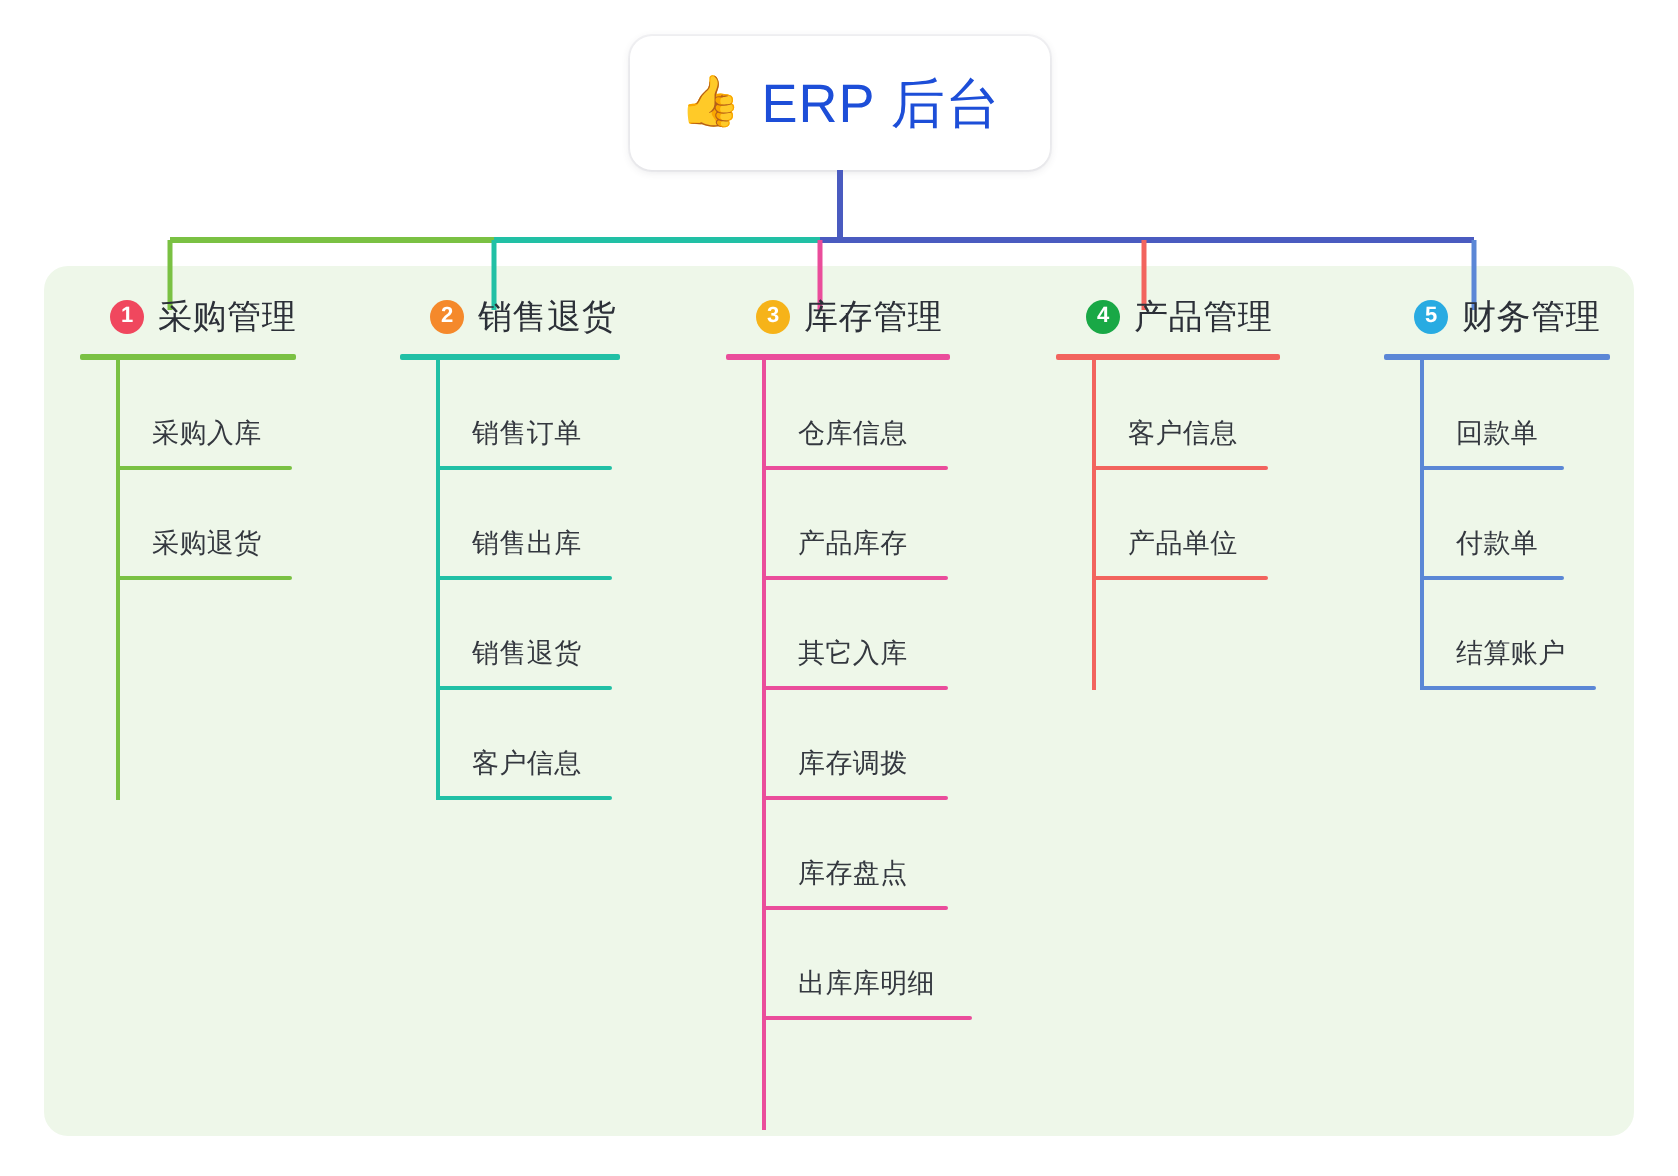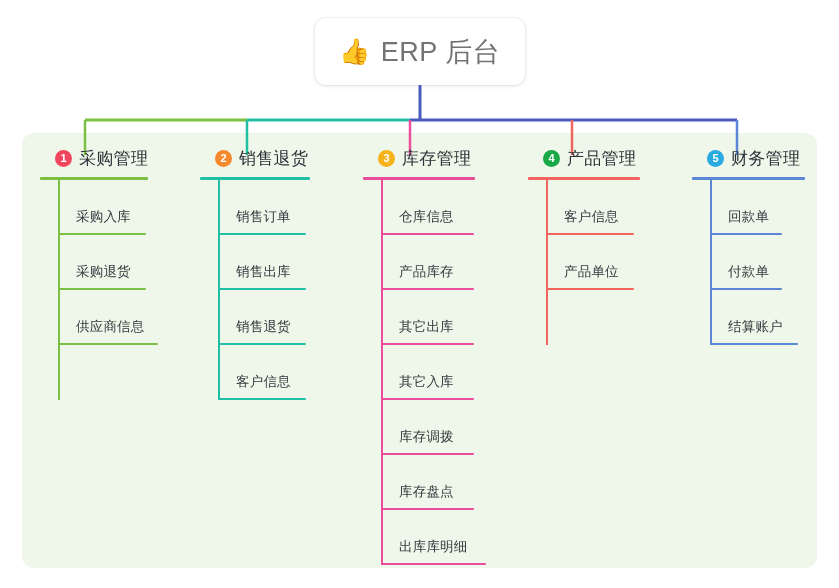--- a/index.html
+++ b/index.html
@@ -43,21 +43,21 @@
     align-items: center;
     gap: 10px;
   }
   #root-node .thumb {
     font-size: 25px;
     line-height: 1;
     color: #f2b233;
   }
   #root-node .root-title {
     font-size: 27px;
-    color: #737373;
+    color: #1d4ed8;
     letter-spacing: 0.5px;
     white-space: nowrap;
   }
 
   
   #panel {
     position: absolute;
     left: 22px;
     top: 133px;
     width: 795px;
@@ -178,24 +178,20 @@
         <div class="items">
           <div class="spine" style="background: rgb(122, 193, 67); height: 220px;"></div>
           <div class="item">
             <span class="item-label">采购入库</span>
             <div class="item-rule" style="width: 88px; background: rgb(122, 193, 67);"></div>
           </div>
           <div class="item">
             <span class="item-label">采购退货</span>
             <div class="item-rule" style="width: 88px; background: rgb(122, 193, 67);"></div>
           </div>
-          <div class="item">
-            <span class="item-label">供应商信息</span>
-            <div class="item-rule" style="width: 100px; background: rgb(122, 193, 67);"></div>
-          </div>
         </div>
       </div>
       <div class="column" style="left: 200px;">
         <div class="col-head">
           <span class="badge" style="background: rgb(245, 137, 43);">2</span>
           <span class="col-title">销售退货</span>
         </div>
         <div class="head-rule" style="width: 110px; background: rgb(33, 192, 165);"></div>
         <div class="items">
           <div class="spine" style="background: rgb(33, 192, 165); height: 220px;"></div>
@@ -227,24 +223,20 @@
           <div class="spine" style="background: rgb(234, 77, 155); height: 385px;"></div>
           <div class="item">
             <span class="item-label">仓库信息</span>
             <div class="item-rule" style="width: 93px; background: rgb(234, 77, 155);"></div>
           </div>
           <div class="item">
             <span class="item-label">产品库存</span>
             <div class="item-rule" style="width: 93px; background: rgb(234, 77, 155);"></div>
           </div>
           <div class="item">
-            <span class="item-label">其它出库</span>
-            <div class="item-rule" style="width: 93px; background: rgb(234, 77, 155);"></div>
-          </div>
-          <div class="item">
             <span class="item-label">其它入库</span>
             <div class="item-rule" style="width: 93px; background: rgb(234, 77, 155);"></div>
           </div>
           <div class="item">
             <span class="item-label">库存调拨</span>
             <div class="item-rule" style="width: 93px; background: rgb(234, 77, 155);"></div>
           </div>
           <div class="item">
             <span class="item-label">库存盘点</span>
             <div class="item-rule" style="width: 93px; background: rgb(234, 77, 155);"></div>

